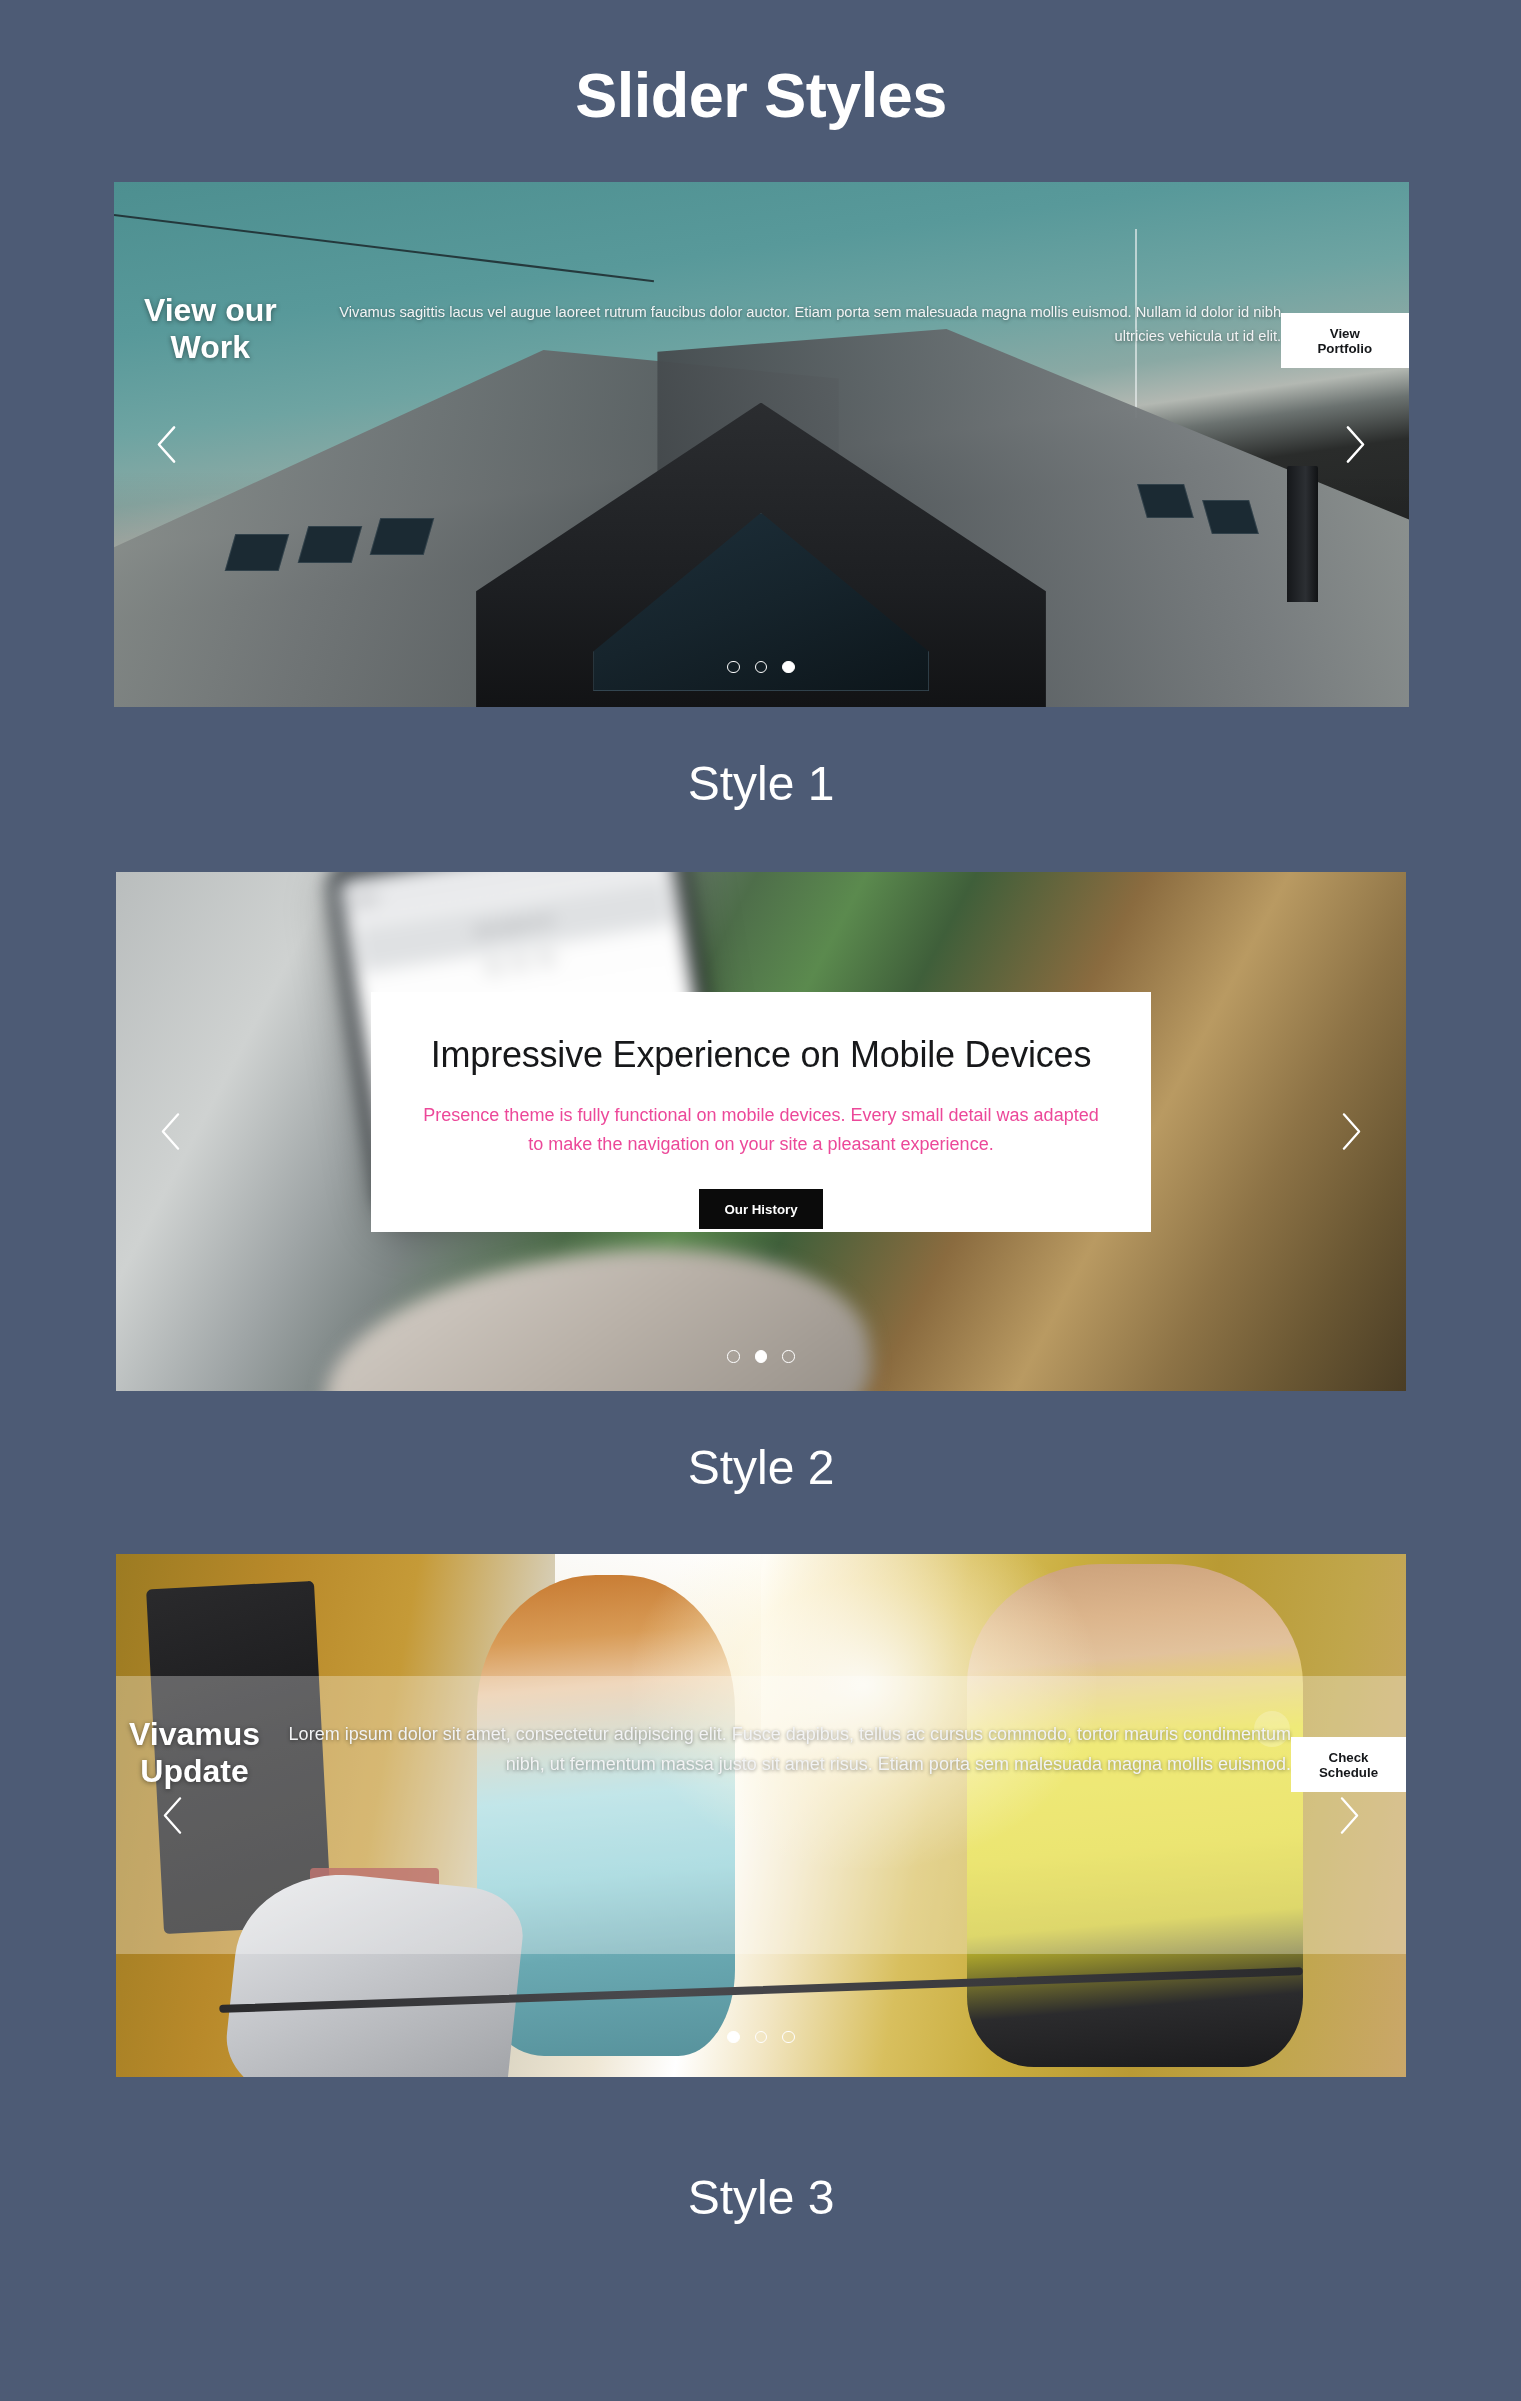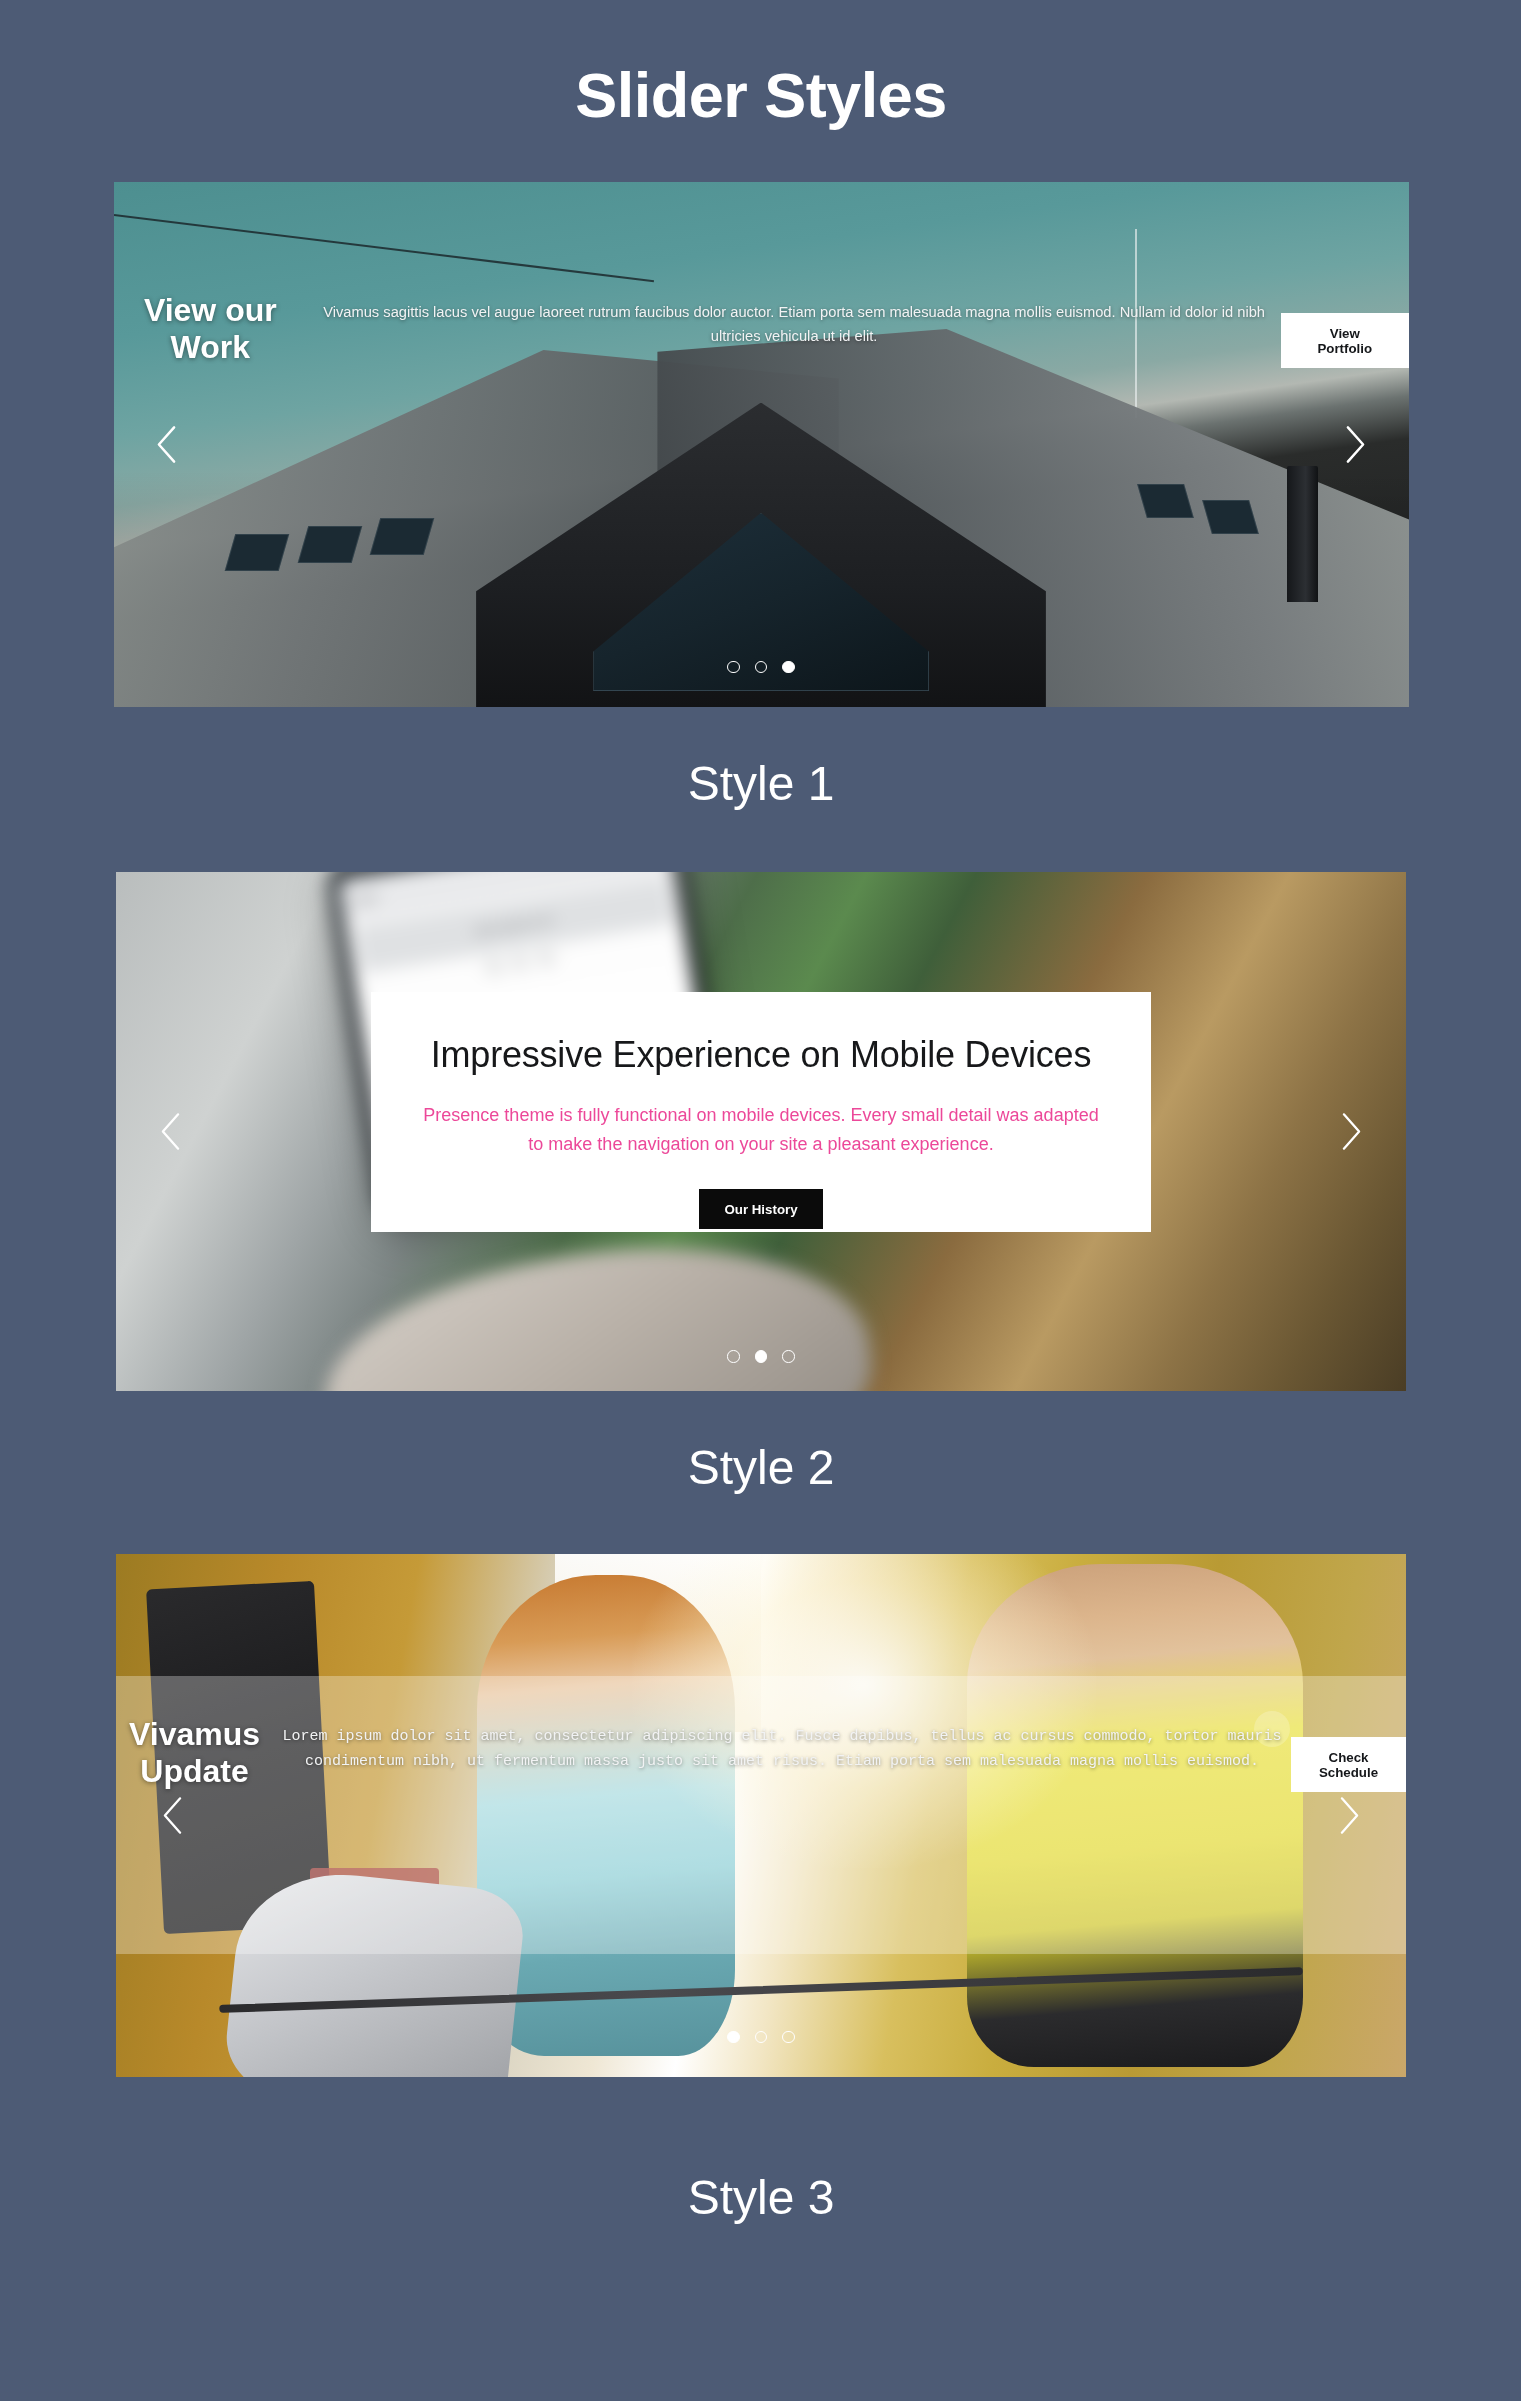--- a/index.html
+++ b/index.html
@@ -193,20 +193,21 @@
   }
   .slide-title {
     color:#ffffff;
     font-weight:bold;
     text-shadow:0 1px 4.8px rgba(0,0,0,.45);
   }
   .slide-desc {
     color:#f2f3f4;
     line-height:1.62;
     text-shadow:0 1px 3.8px rgba(0,0,0,.45);
+    text-align:right;
   }
   .slide-btn {
     display:inline-block;
     background:#ffffff; color:#15171a;
     font-weight:bold;
     border:none;
     cursor:pointer;
   }
   .slide-btn.dark { background:#0b0b0b; color:#ffffff;text-align:center; }
 
@@ -382,21 +383,21 @@
       <div class="gym-machine2"></div>
       <div class="gym-bar"></div>
       <div class="gym-flare"></div>
       <div class="gym-orb"></div>
     </div>
 
     <div class="band" style="top:122px;height:278px;"></div>
 
     <div class="slide-content" style="top:162px;">
       <h2 class="slide-title" style="font-size:32px;margin-bottom:23px;">Vivamus Update</h2>
-      <p class="slide-desc" style="font-size:15px;max-width:1018px;margin-bottom:30px;font-family:Liberation Mono, monospace;">Lorem ipsum dolor sit amet, consectetur adipiscing elit. Fusce dapibus, tellus ac cursus commodo, tortor mauris condimentum nibh, ut fermentum massa justo sit amet risus. Etiam porta sem malesuada magna mollis euismod.</p>
+      <p class="slide-desc" style="font-size:18px;max-width:1018px;margin-bottom:30px;">Lorem ipsum dolor sit amet, consectetur adipiscing elit. Fusce dapibus, tellus ac cursus commodo, tortor mauris condimentum nibh, ut fermentum massa justo sit amet risus. Etiam porta sem malesuada magna mollis euismod.</p>
       <button class="slide-btn" style="font-size:13.3px;padding:12.4px 25px;">Check Schedule</button>
     </div>
 
     <div class="arrow left" style="left:32px;">
       <span>
         <svg width="25" height="40" viewBox="0 0 26 42" fill="none">
             <path d="M21 3 L5 21 L21 39" stroke="#ffffff" stroke-width="2.4" stroke-linecap="round" stroke-linejoin="round"></path>
           </svg>
       </span>
     </div>

